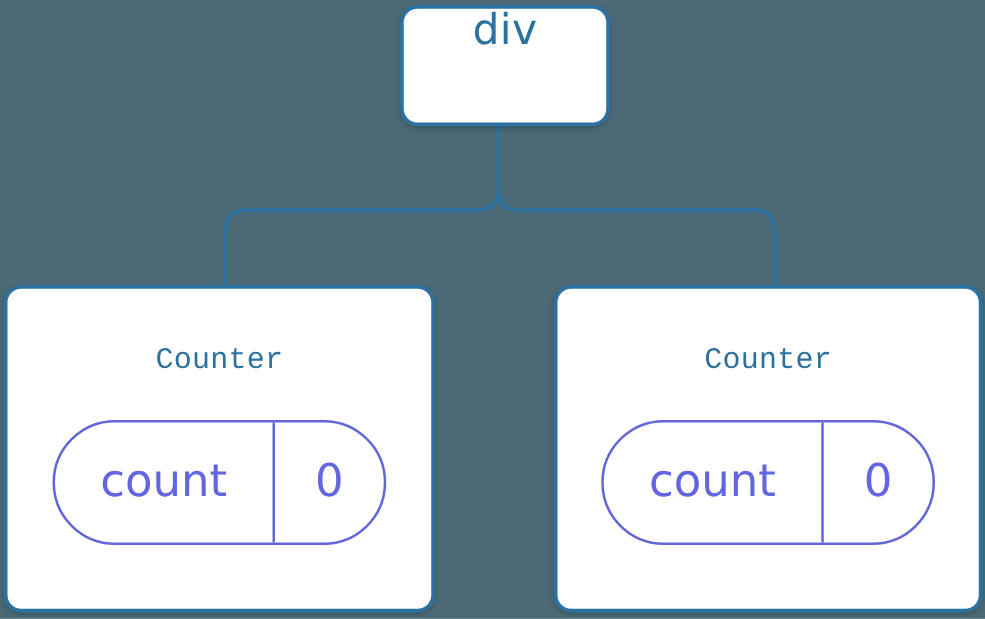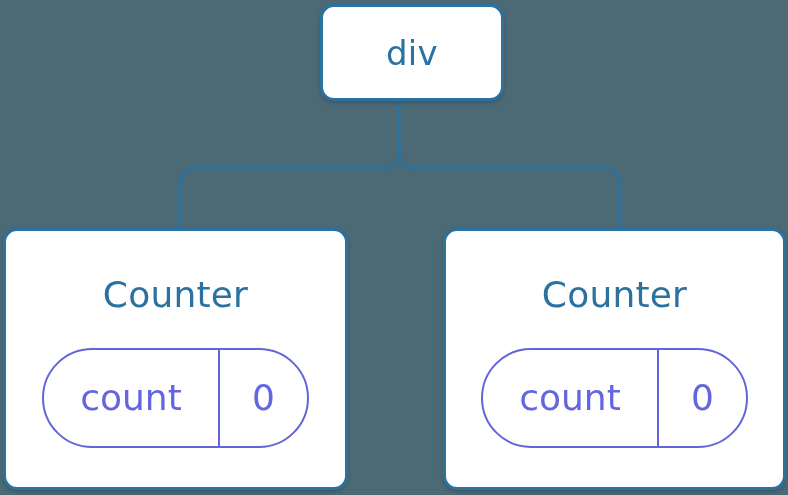--- a/index.html
+++ b/index.html
@@ -33,42 +33,42 @@
     border: 3px solid #2b72a0;
     border-radius: 14px;
     box-shadow: 0 2px 4px rgba(0,0,0,0.18);
     display: flex;
     flex-direction: column;
     align-items: center;
   }
   #root-node {
     left: 320px;
     top: 4px;
-    width: 184px;
+    width: 168px;
     height: 97px;
-    justify-content: center;
   }
   .root-label {
     color: #2b72a0;
     font-size: 34px;
     line-height: 1;
     letter-spacing: 0.3px;
   }
   .child-node {
     top: 228px;
     height: 262px;
     padding-top: 46px;
   }
   #child-node-0 { left: 3px;  width: 345px; }
   #child-node-1 { left: 443px; width: 343px; }
   .child-title {
     color: #2b72a0;
-    font-size: 36px;
+    font-size: 24px;
     line-height: 1;
     letter-spacing: 0.2px;
+    font-family: Liberation Mono, monospace;
   }
   .state-pill {
     position: relative;
     box-sizing: border-box;
     margin-top: 35px;
     width: 267px;
     height: 100px;
     border: 2px solid #6366d8;
     border-radius: 50px;
     display: flex;

